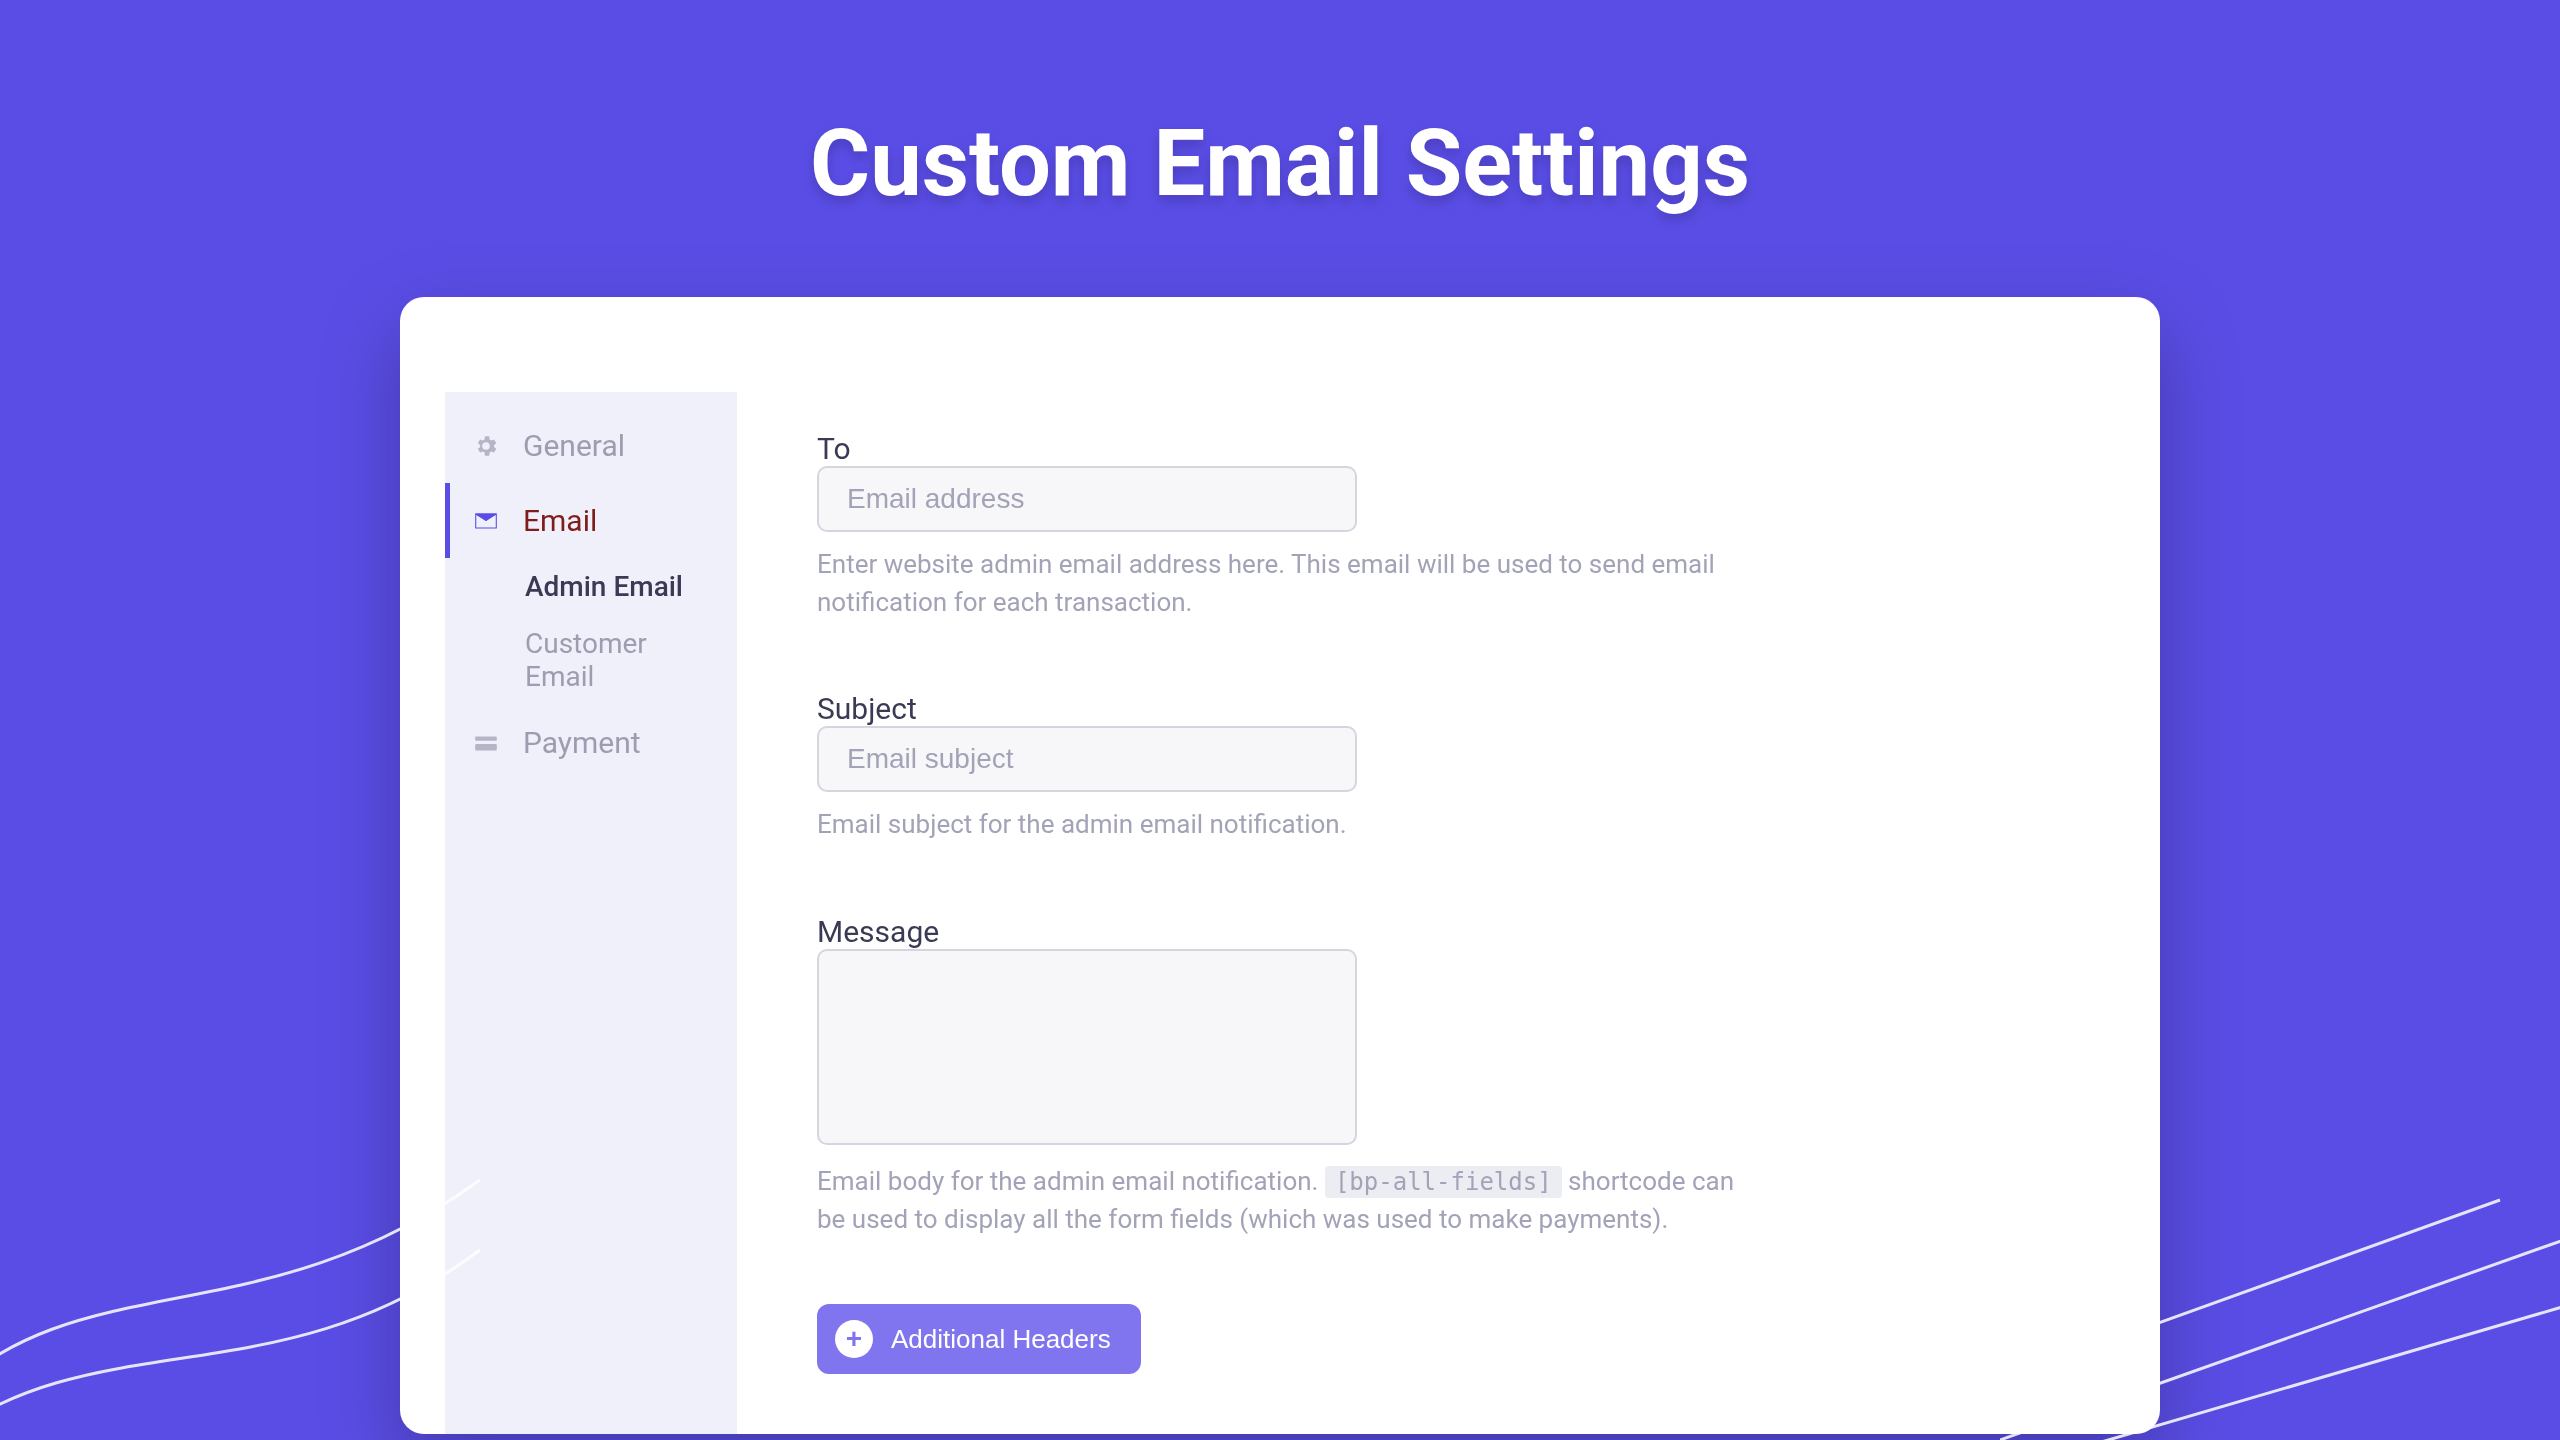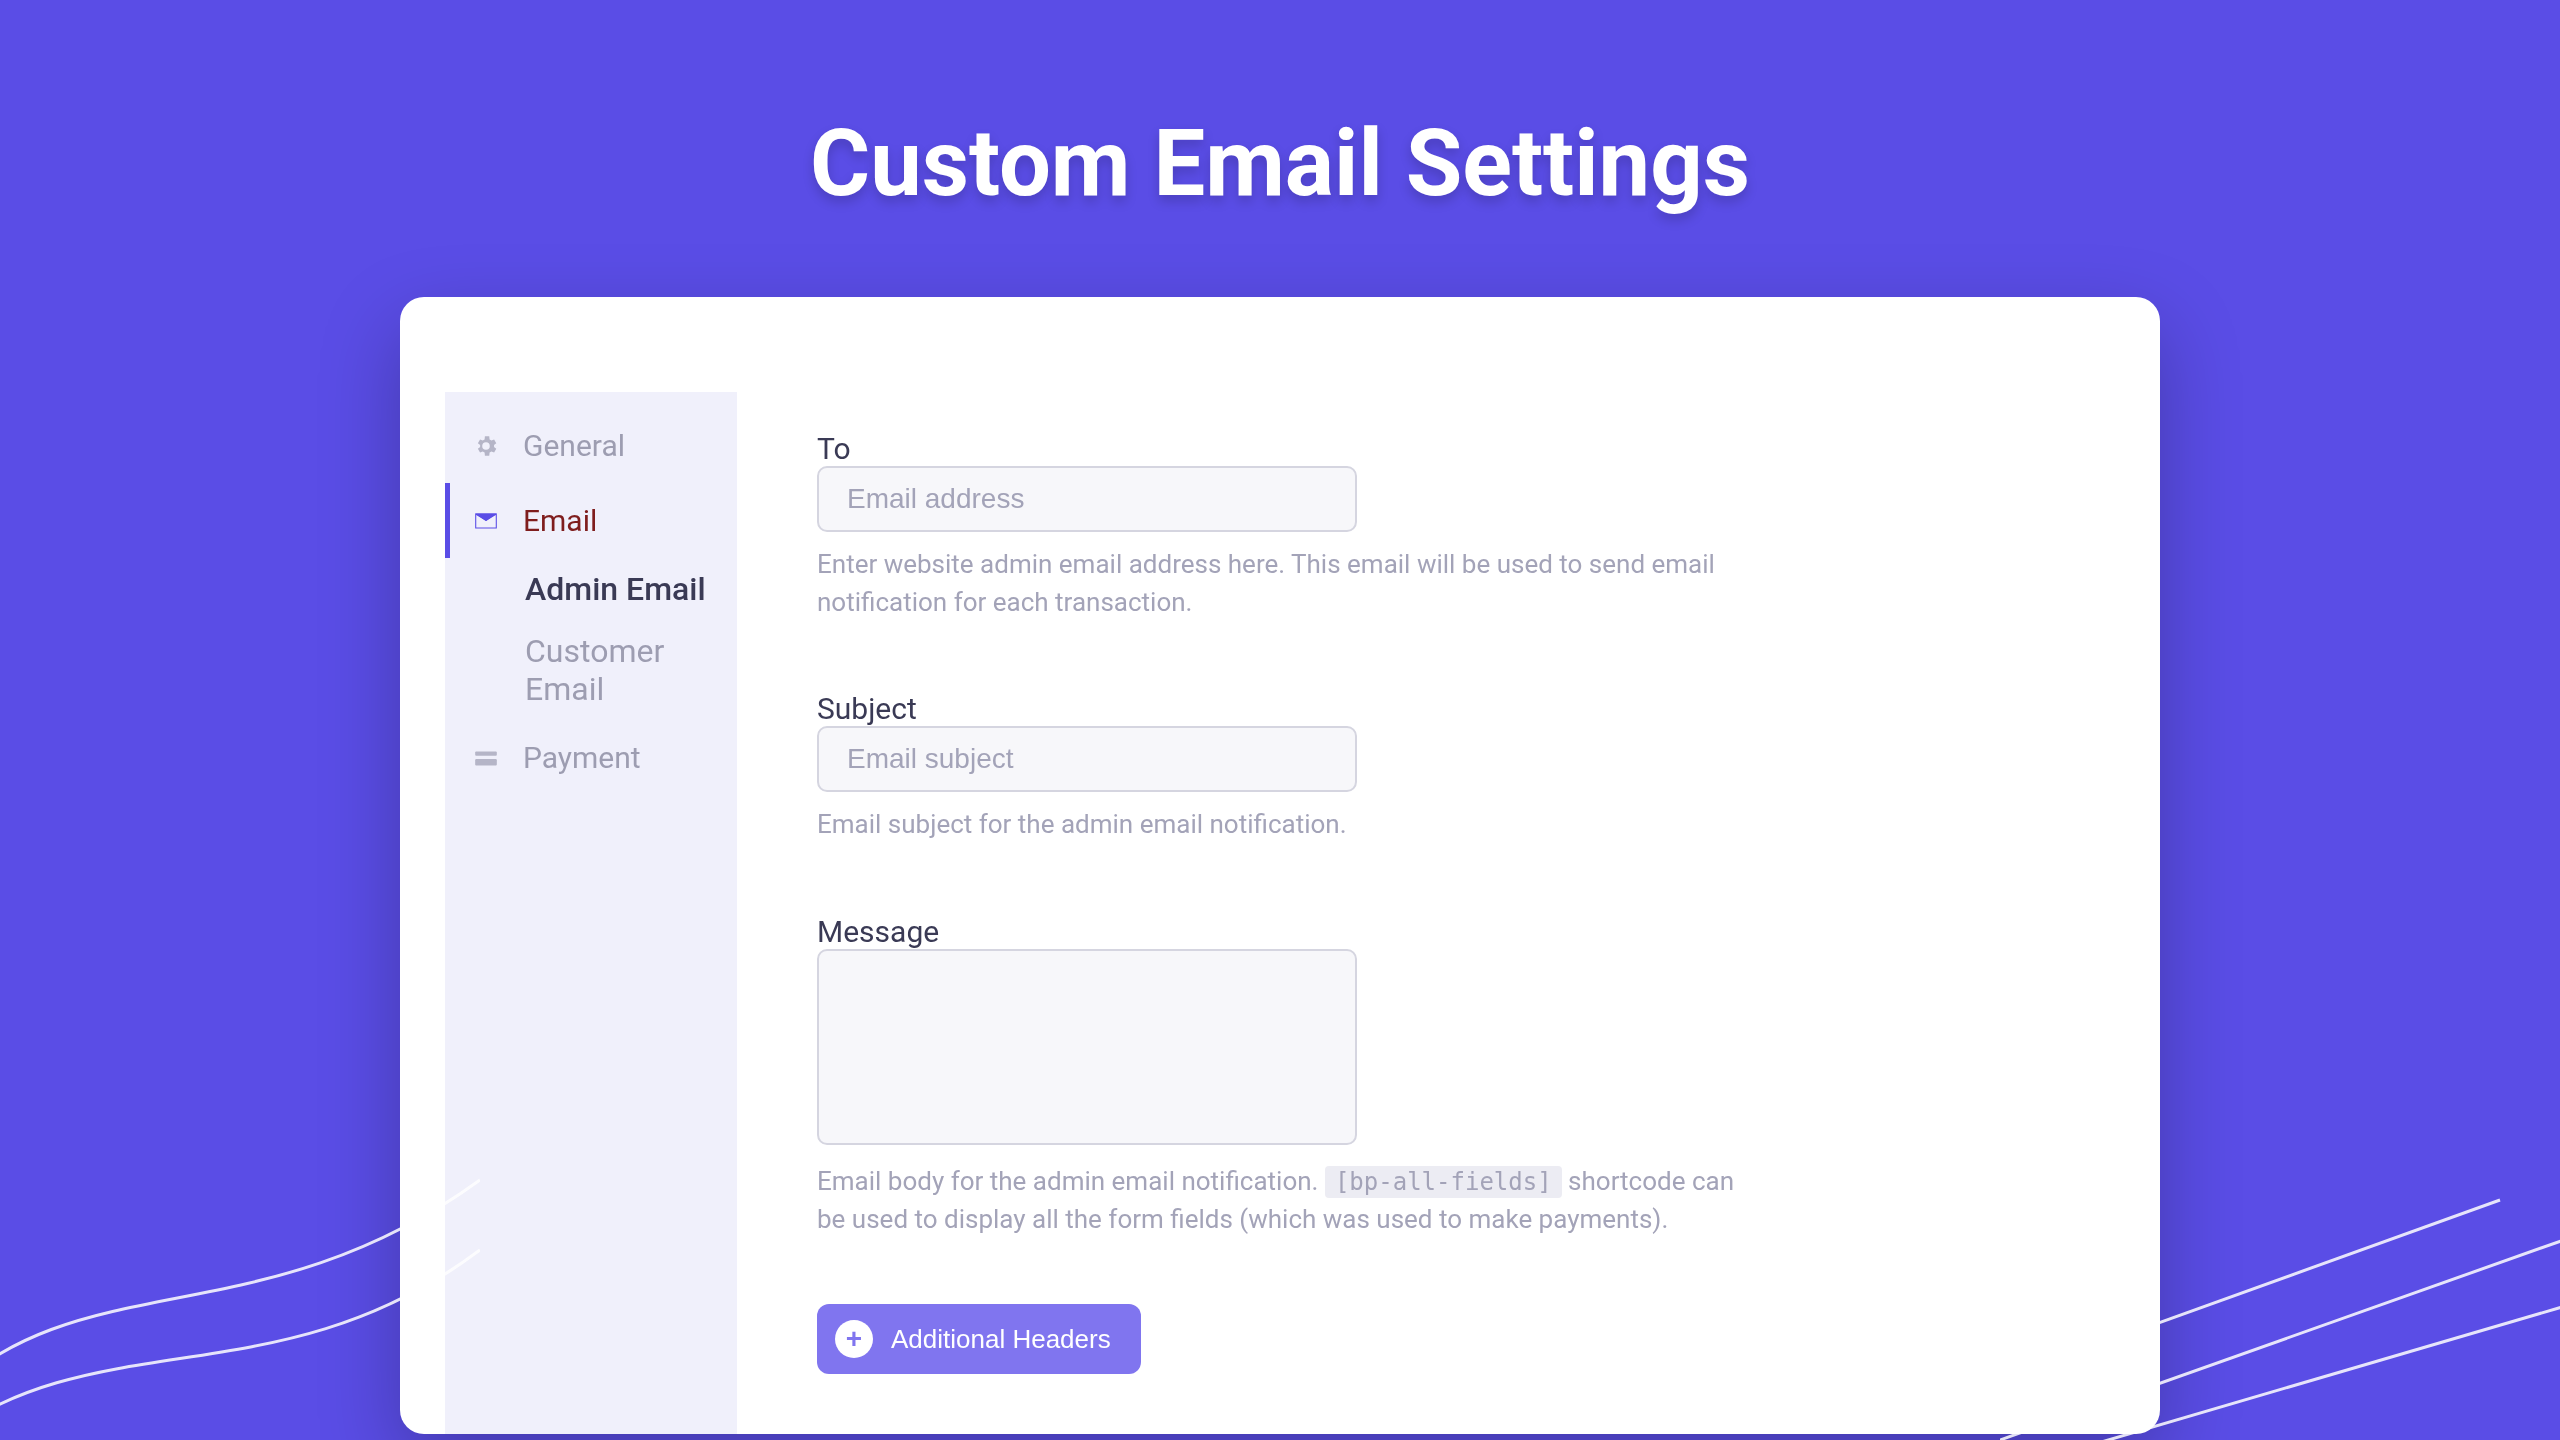--- a/index.html
+++ b/index.html
@@ -47,21 +47,21 @@
 .nav-item.active {
   color: #7f1d1d;
   border-left: 5px solid #5a4de6;
   padding-left: 23px;
 }
 .nav-item.active .icon svg path,
 .nav-item.active .icon svg rect,
 .nav-item.active .icon svg polygon { fill: #5a4de6; }
 .sub-item {
   padding: 12px 28px 12px 80px;
-  font-size: 32px;
+  font-size: 28px;
   color: #9d9db1;
   cursor: pointer;
 }
 .sub-item.active { color: #3a3a55; font-weight: 500; }
 .main {
   flex: 1;
   padding: 120px 60px 60px 80px;
 }
 .field-row {
   display: flex;

